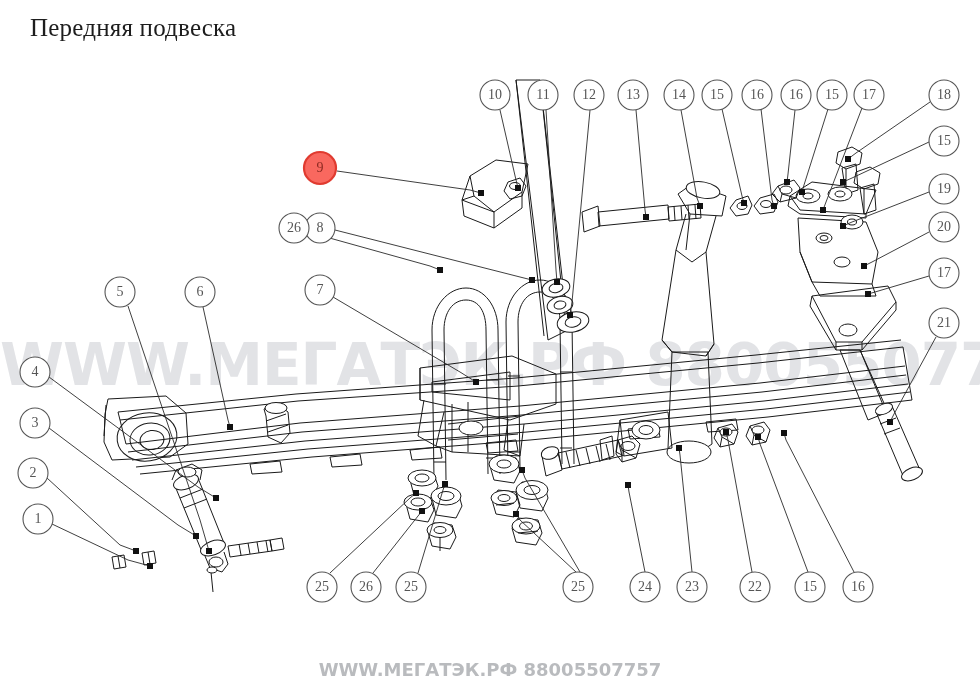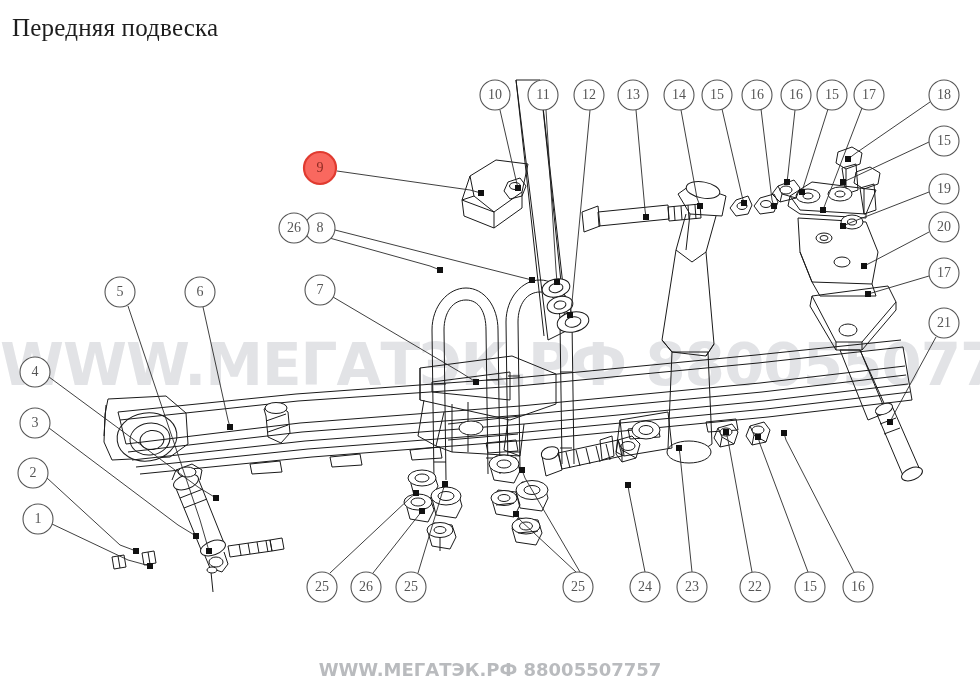--- a/index.html
+++ b/index.html
@@ -3,21 +3,21 @@
 <meta charset="utf-8">
 <style>
   html,body{margin:0;padding:0;}
   body{
     width:980px;height:700px;background:#ffffff;
     font-family:"Liberation Sans", sans-serif;
     overflow:hidden;position:relative;
   }
   #stage{position:relative;width:980px;height:700px;}
   #title{
-    position:absolute;left:12px;top:14px;
+    position:absolute;left:30px;top:14px;
     font-family:"Liberation Serif", serif;
     font-size:25px;color:#1d1d1d;letter-spacing:.2px;white-space:nowrap;
   }
   #wm-big{
     position:absolute;left:0;top:331px;width:980px;
     text-align:center;white-space:nowrap;
     font-family:"DejaVu Sans", sans-serif;
     font-weight:bold;font-size:58px;letter-spacing:-1px;
     color:#e2e3e6;pointer-events:none;user-select:none;
   }

